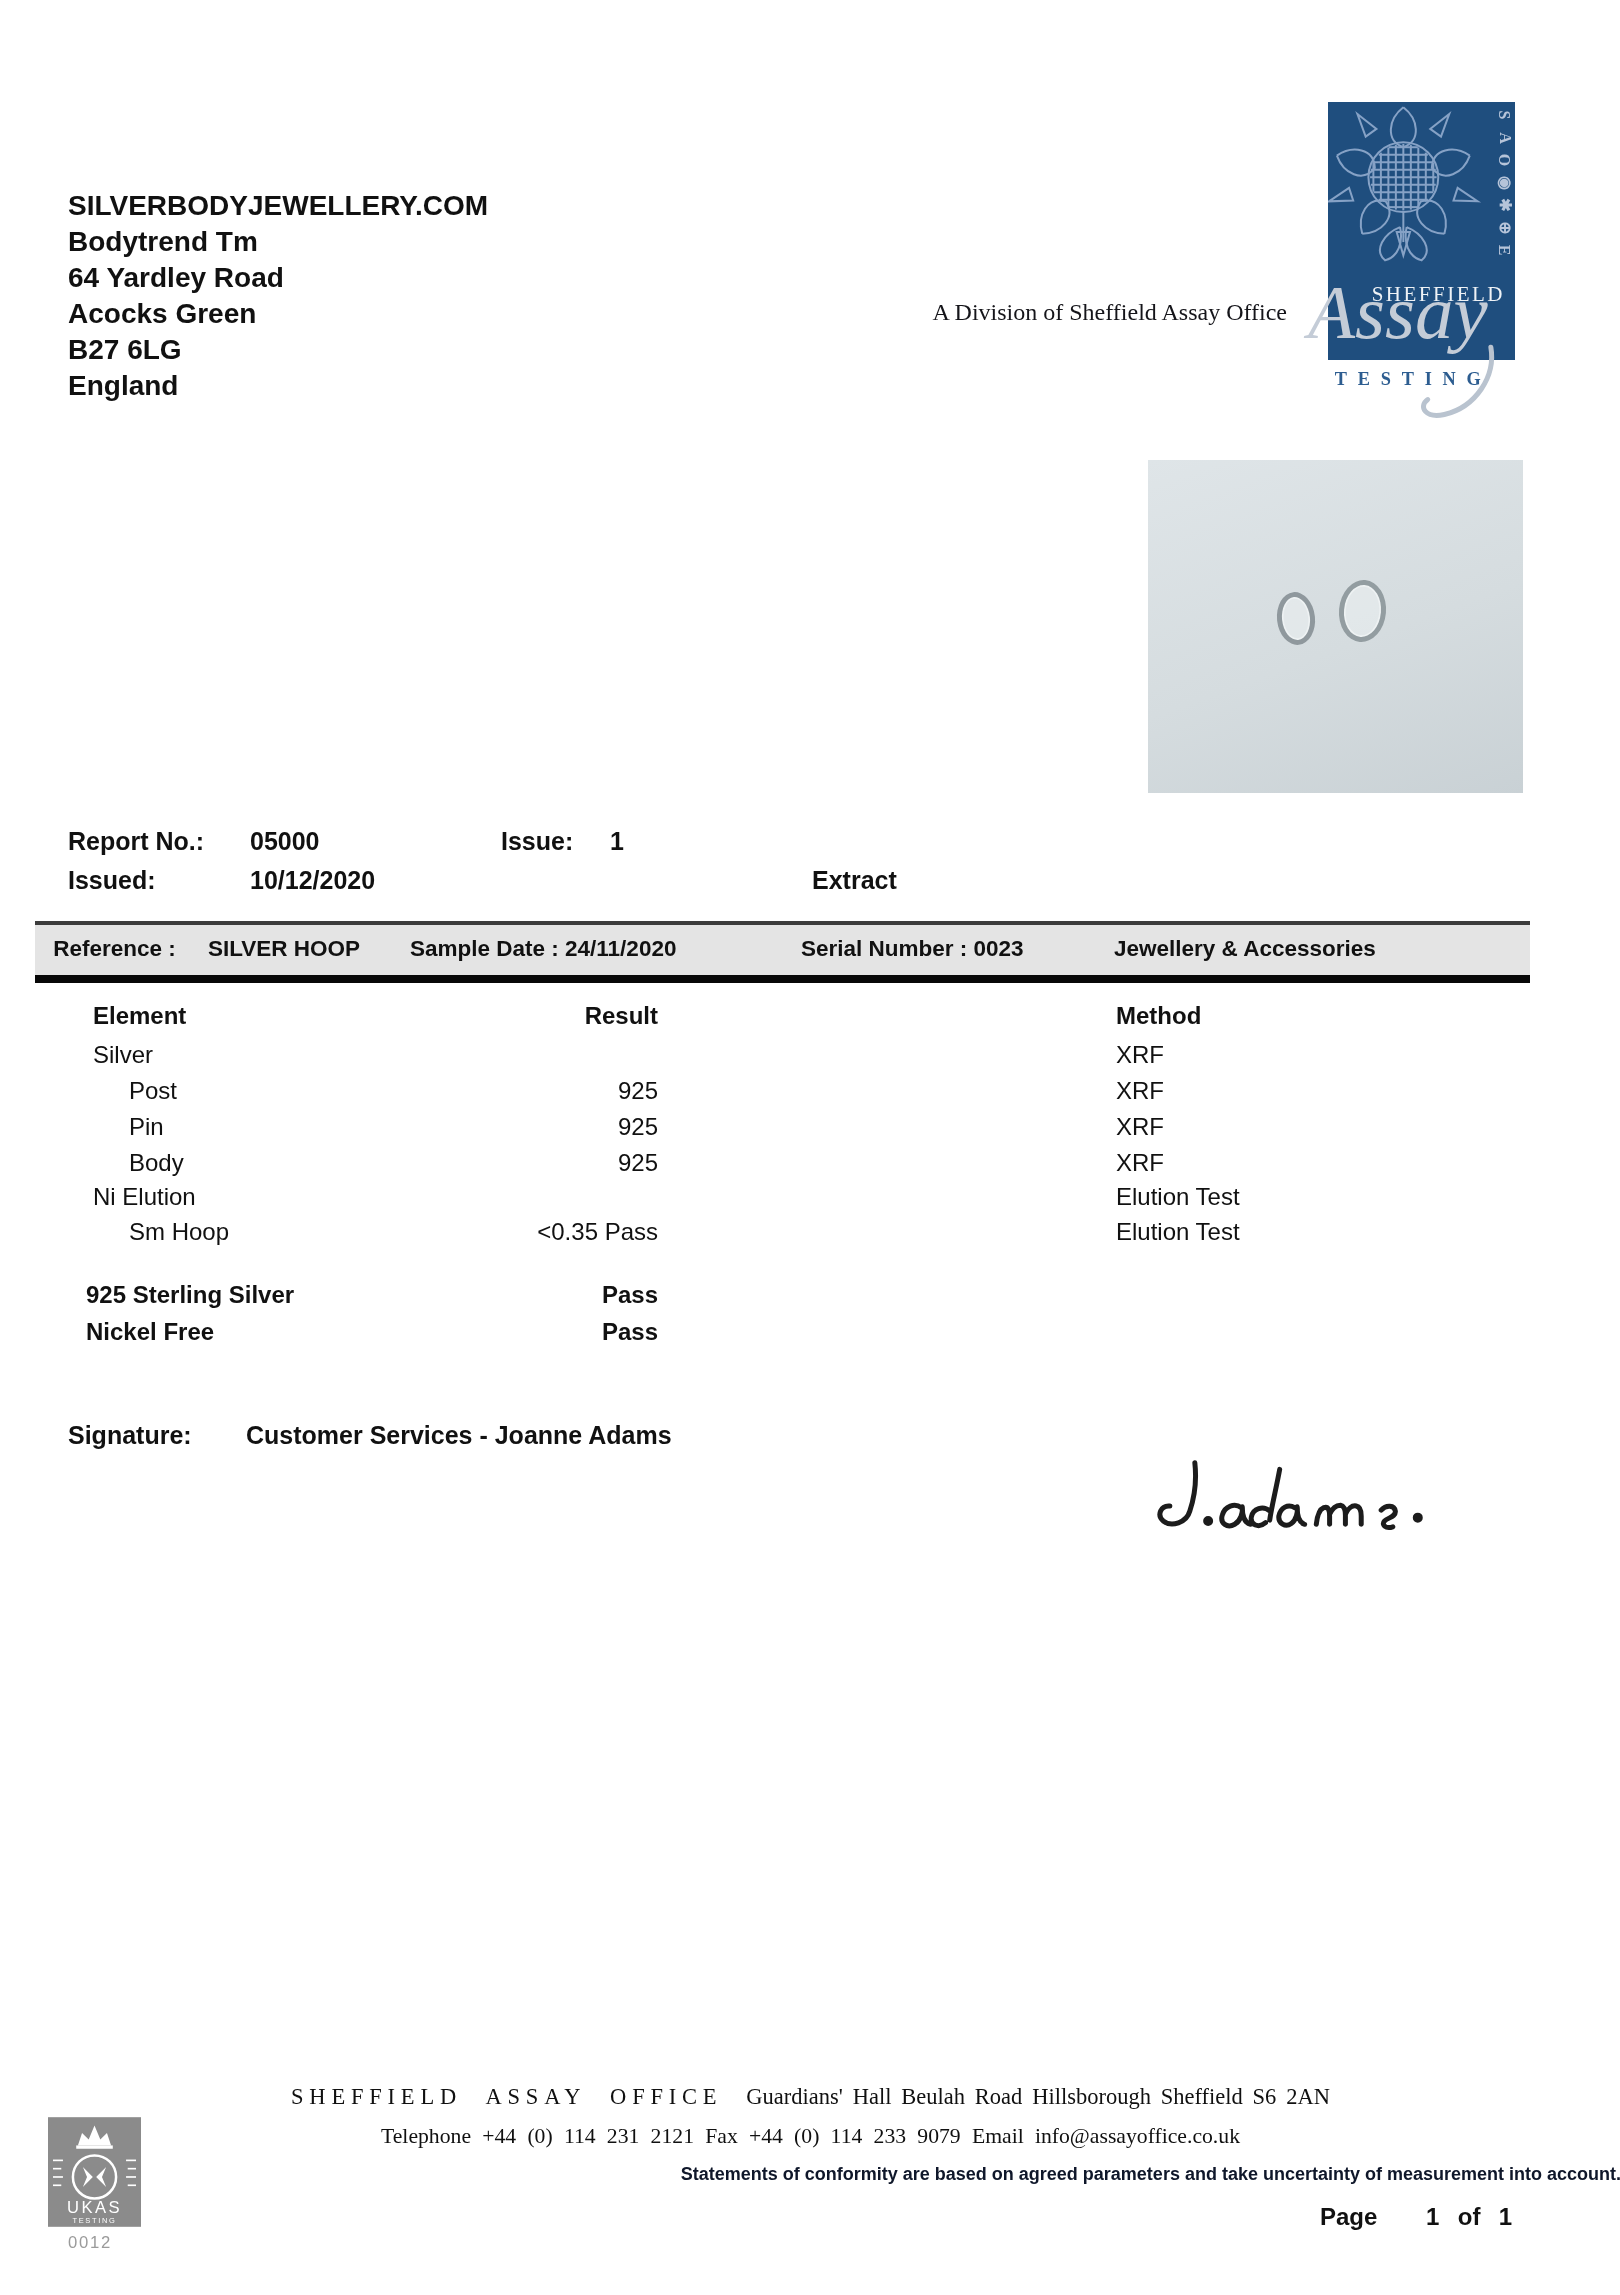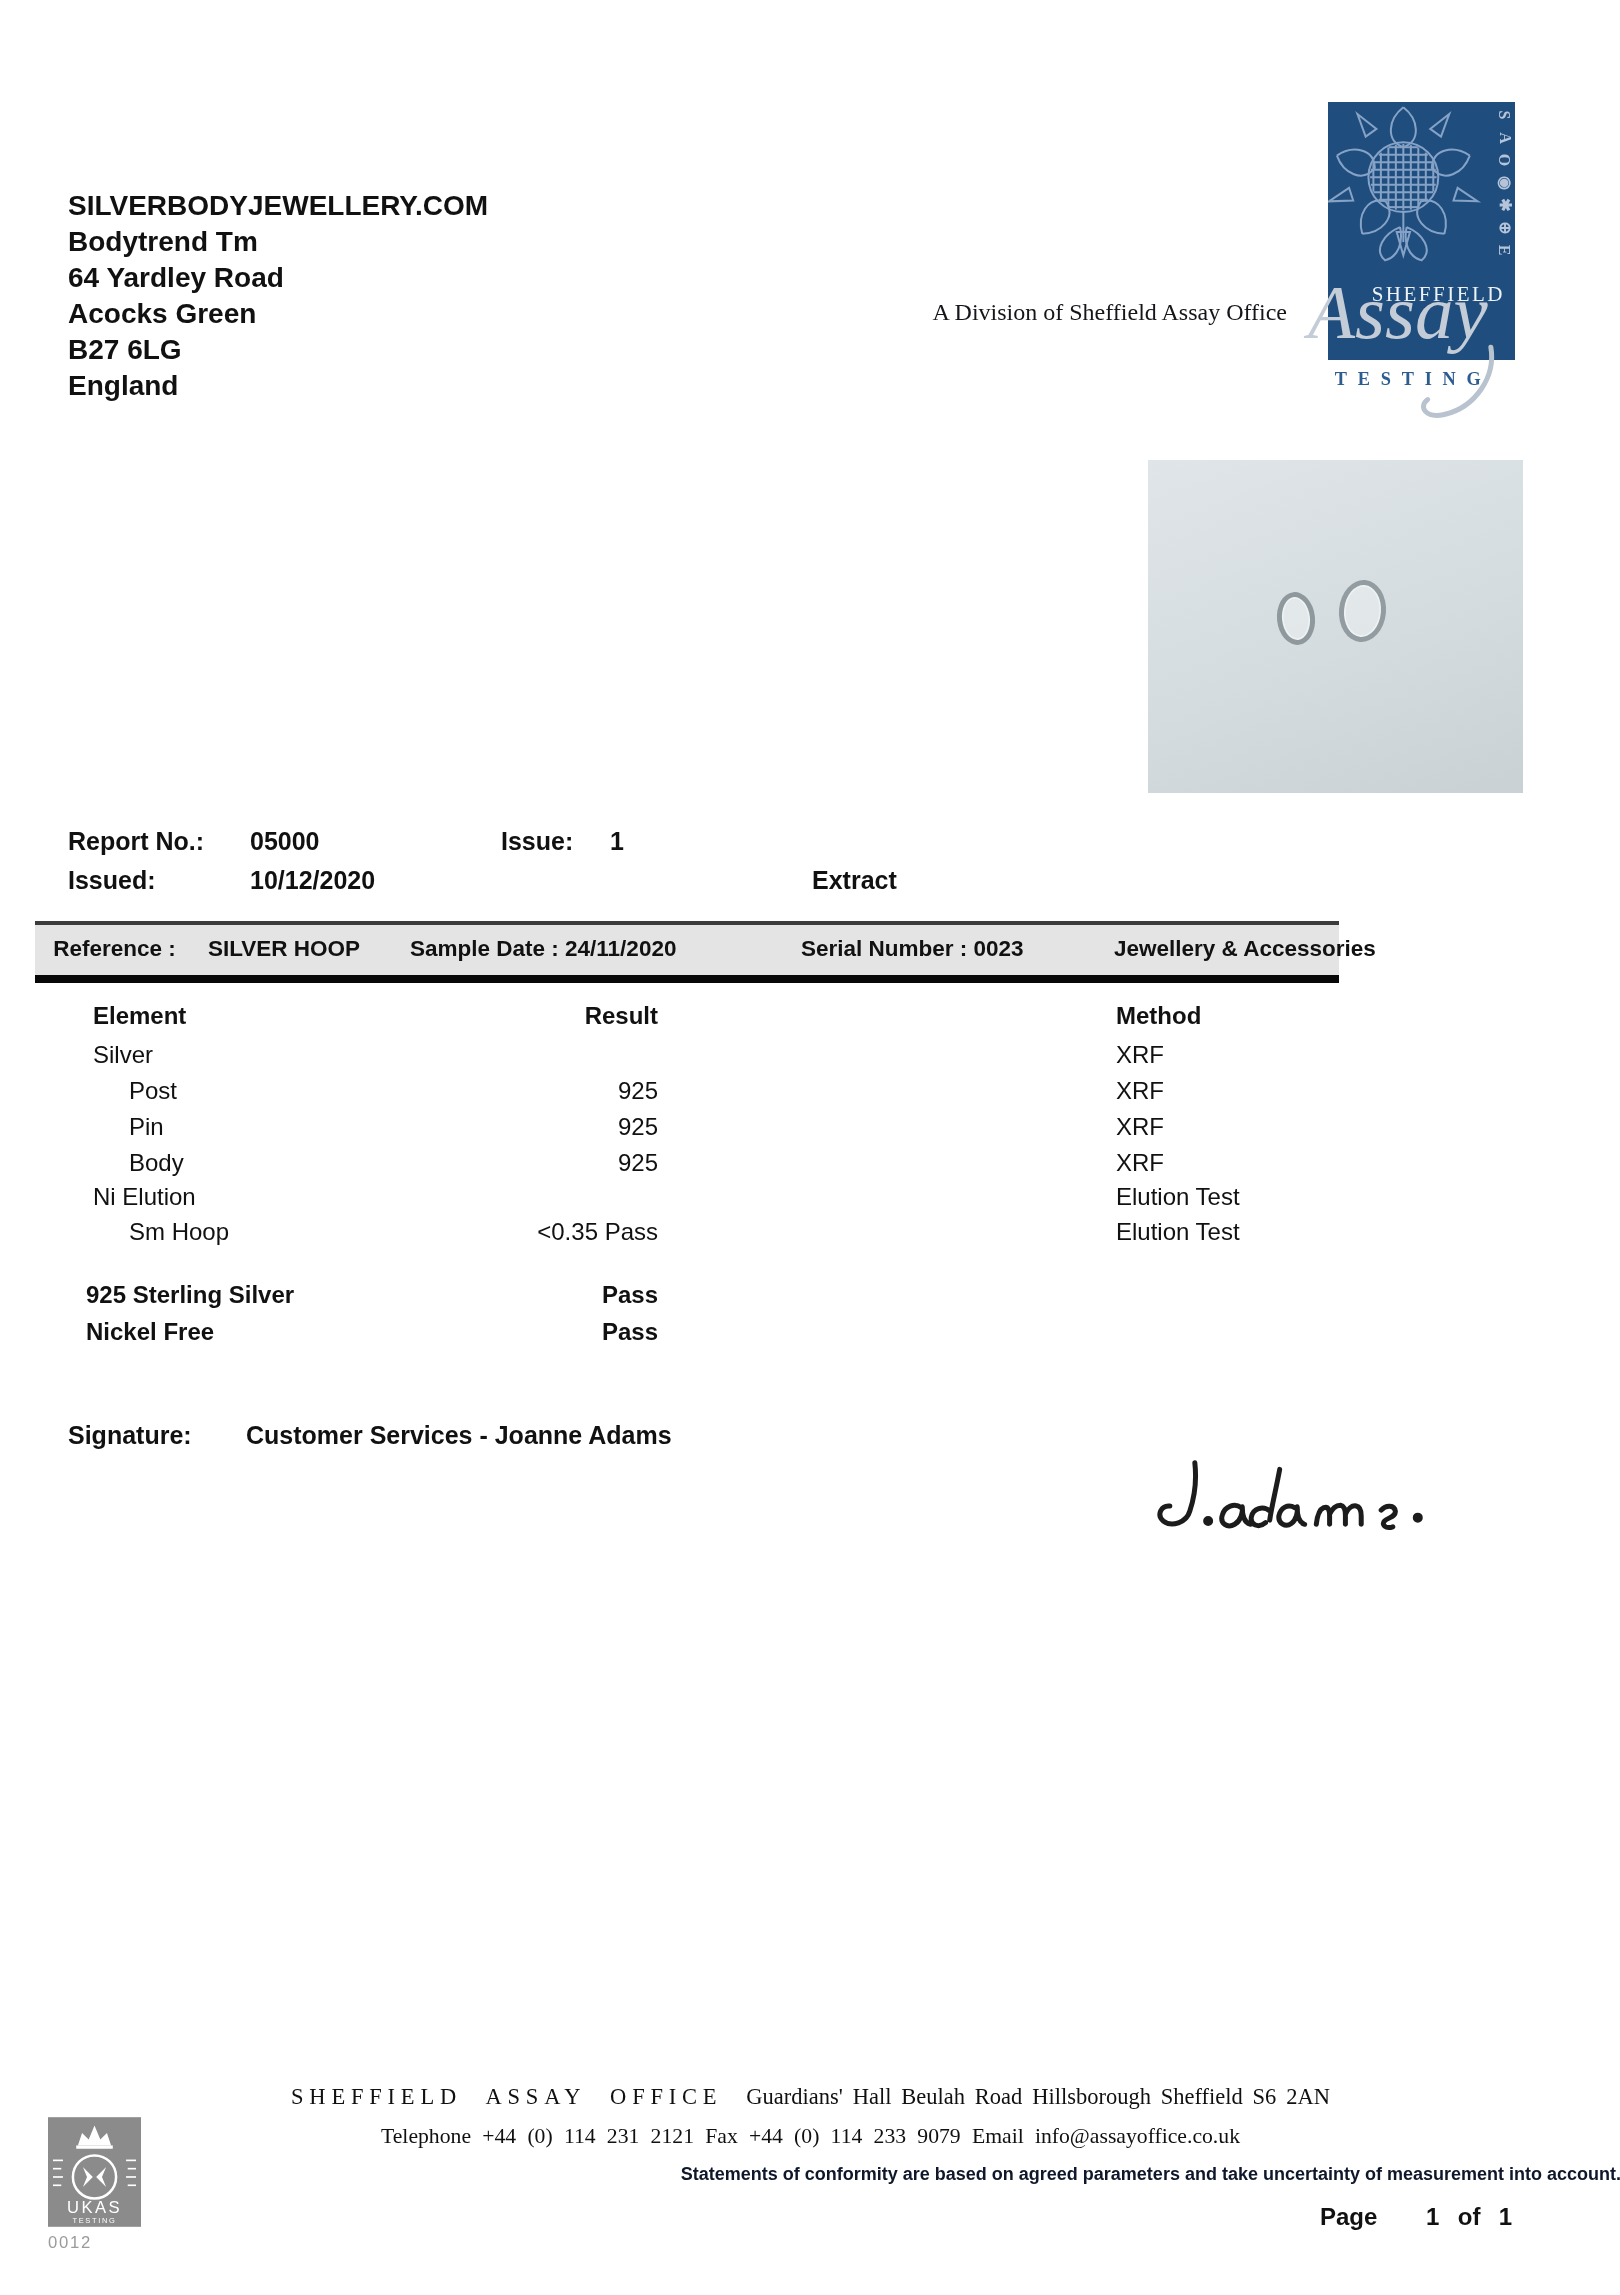--- a/index.html
+++ b/index.html
@@ -44,21 +44,21 @@
          box-shadow:inset 0 0 0 1.7px #eef2f3;}
   .ring2{left:191px;top:120px;width:47px;height:62px;border:5px solid #939da1;transform:rotate(5deg);
          box-shadow:inset 0 0 0 1.7px #eef2f3;}
 
   
   .meta{font-weight:bold;font-size:25px;}
   .m-r1{top:827px;} .m-r2{top:866px;}
   .m-l1{left:68px;} .m-v1{left:250px;} .m-l2{left:501px;} .m-v2{left:610px;} .m-ex{left:812px;}
 
   
-  .refbar{left:35px;top:921px;width:1304px;height:62px;background:var(--bar-grey);
+  .refbar{left:35px;top:921px;width:1495px;height:62px;background:var(--bar-grey);
           border-top:4.2px solid #3c3c3c;border-bottom:8.3px solid #070707;
           font-weight:bold;font-size:22.5px;}
   .refbar span{position:absolute;top:0;line-height:47px;white-space:nowrap;}
   .rb1{left:18.3px;} .rb1v{left:173px;} .rb2{left:375px;} .rb3{left:766px;} .rb4{left:1079px;}
 
   
   .tcell{position:absolute;font-size:24px;white-space:nowrap;}
   .th{font-weight:bold;}
   .c-el{left:93px;} .c-el.ind{left:129px;} .c-el.sum{left:86px;}
   .c-res{left:358px;width:300px;text-align:right;}
@@ -75,21 +75,21 @@
        font-size:22.5px;color:#101010;white-space:nowrap;}
   .fo1a{letter-spacing:5.8px;word-spacing:13.3px;}
   .fo1b{margin-left:18.3px;word-spacing:4.2px;}
   .fo2{left:0;top:2124px;width:100%;text-align:center;font-family:"Liberation Serif",serif;
        font-size:21.7px;word-spacing:5.8px;color:#101010;}
   .fo3{left:0;top:2164px;width:100%;text-align:right;font-weight:bold;font-size:18px;color:#0f172a;}
   .pg-label{left:1320px;top:2203px;font-weight:bold;font-size:24px;}
   .pg-val{left:1426px;top:2203px;font-weight:bold;font-size:24px;word-spacing:11.7px;}
 
   
-  .ukas{left:48px;top:2117px;width:84px;text-align:left;}
+  .ukas{left:48px;top:2117px;width:84px;text-align:center;}
   .ukas-num{margin-top:3.3px;font-size:16.7px;color:#9b9b9b;letter-spacing:1.7px;}
 </style>
 </head>
 <body>
 
 <div class="abs sender">
   <div>SILVERBODYJEWELLERY.COM</div>
   <div>Bodytrend Tm</div>
   <div>64 Yardley Road</div>
   <div>Acocks Green</div>

